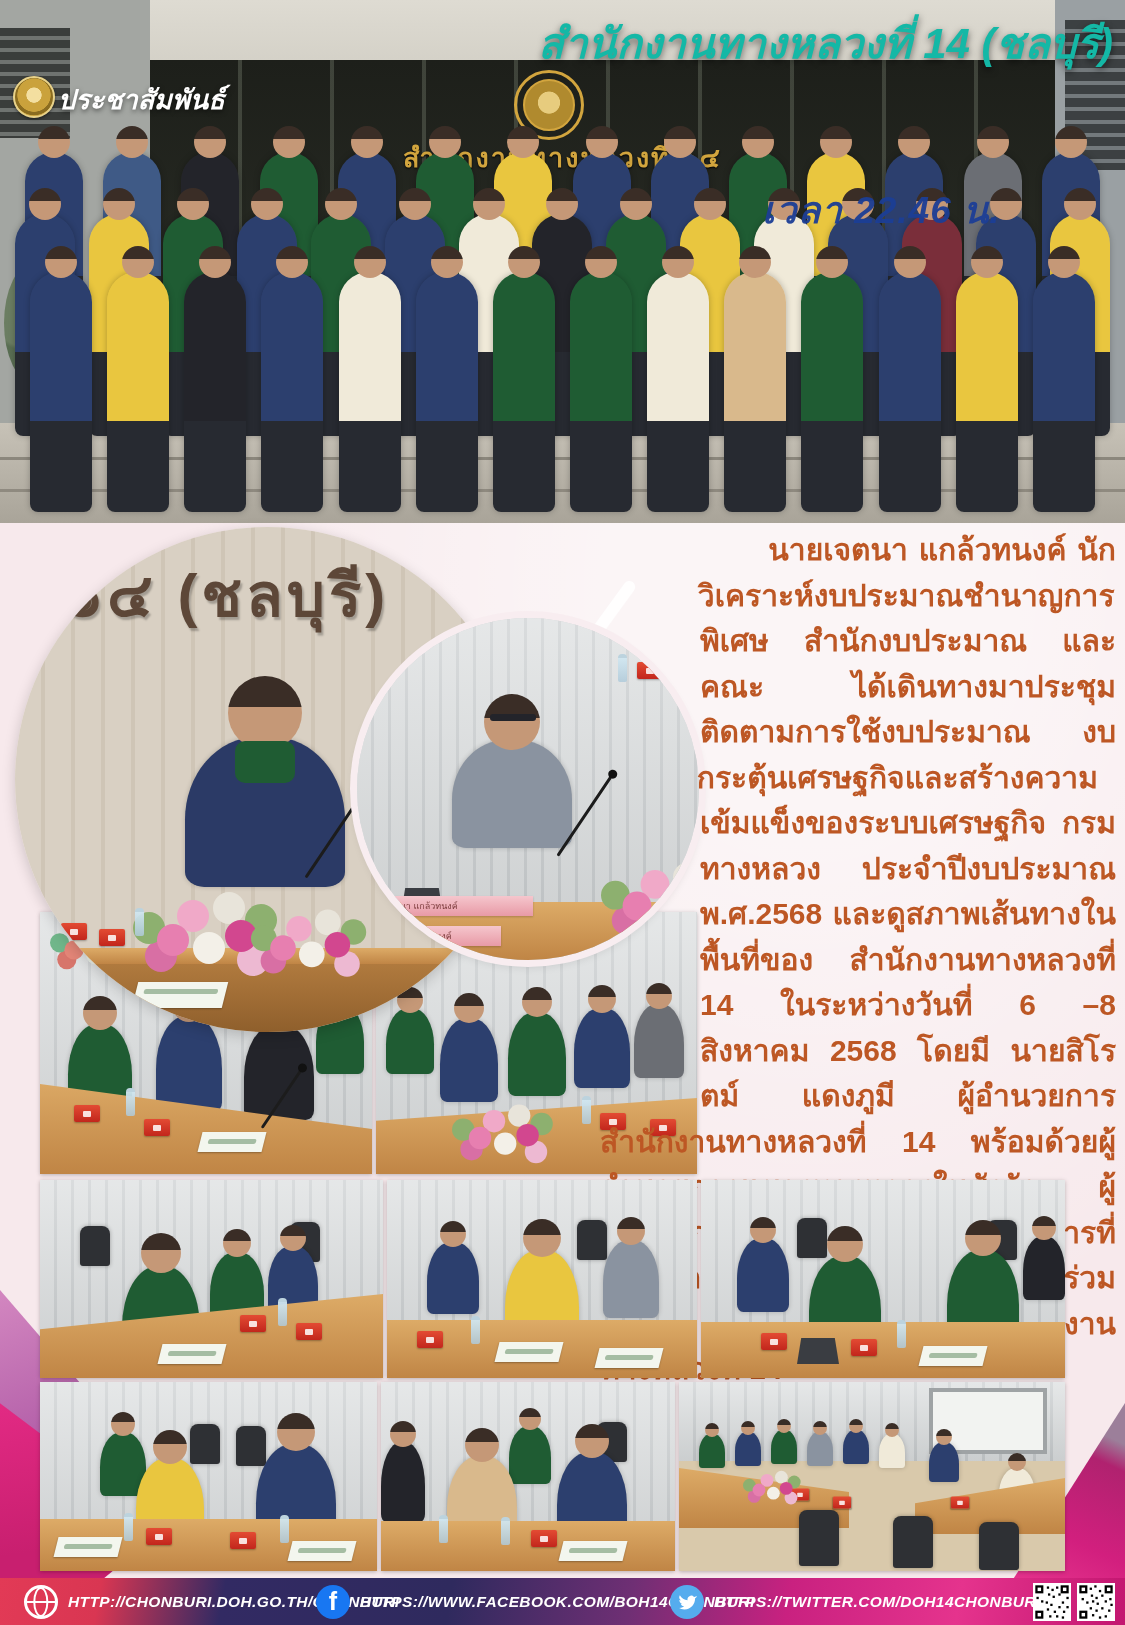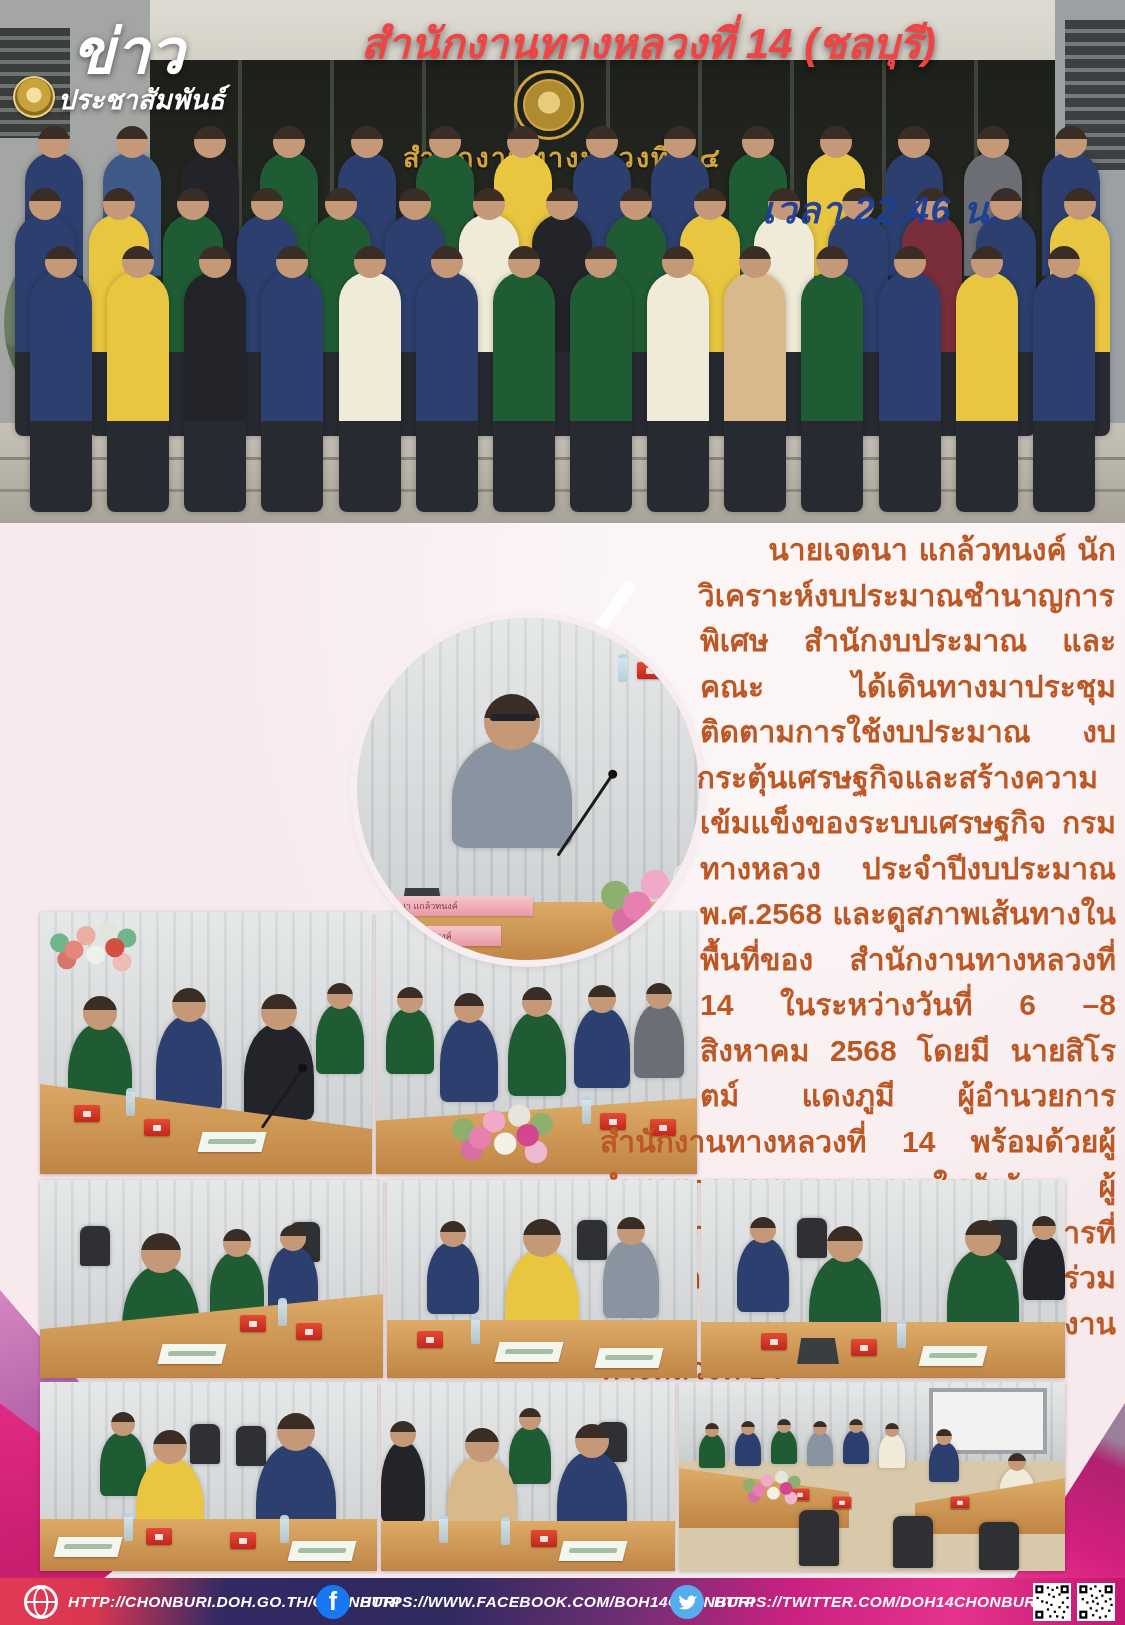--- a/index.html
+++ b/index.html
@@ -37,21 +37,21 @@
   .gp::before{content:"";position:absolute;left:50%;transform:translateX(-50%);top:-26px;width:32px;height:32px;border-radius:50%;
       background:linear-gradient(#3a2d26 42%,#c59877 42%);}
 
   .brand{position:absolute;left:72px;top:2px;color:#fff;font-style:italic;font-weight:700;font-size:62px;
       text-shadow:0 2px 6px rgba(0,0,0,.5);}
   .brand-sub{position:absolute;left:58px;top:78px;color:#fff;font-style:italic;font-weight:700;font-size:27px;
       text-shadow:0 2px 5px rgba(0,0,0,.5);text-align:right;}
   .seal-sm{position:absolute;left:13px;top:76px;width:38px;height:38px;border-radius:50%;
       background:radial-gradient(circle at 50% 45%,#f3dfa0 0 26%,#caa23c 28% 58%,#8a6c20 60% 70%,#caa23c 72%);
       border:2px solid #e8d28a;box-shadow:0 1px 3px rgba(0,0,0,.5);}
-  .hero-title{position:absolute;right:4px;top:10px;width:760px;color:#ef4444;
+  .hero-title{position:absolute;right:12px;top:10px;width:760px;text-align:right;color:#14b8a6;
       font-size:42px;font-weight:700;font-style:italic;text-shadow:0 3px 7px rgba(0,0,0,.55);}
   .hero-date{position:absolute;right:70px;top:84px;width:600px;text-align:right;color:#ffffff;
       font-size:32px;font-weight:700;font-style:italic;text-shadow:0 3px 6px rgba(0,0,0,.55);}
   .hero-time{position:absolute;left:762px;top:180px;color:#1c3e96;font-size:37px;font-weight:700;font-style:italic;
       letter-spacing:1px;opacity:.95;}
 
   
   .middle{position:absolute;left:0;top:523px;width:1125px;height:1055px;}
   .middle::before{content:"";position:absolute;inset:0;
       background:radial-gradient(ellipse at 72% 6%,rgba(255,255,255,.55) 0 18%,rgba(255,255,255,0) 55%);}
@@ -178,21 +178,20 @@
         <span class="gp" style="--s: #1f5c33;"></span>
         <span class="gp" style="--s: #1f5c33;"></span>
         <span class="gp" style="--s: #f0ead9;"></span>
         <span class="gp" style="--s: #d9b98c;"></span>
         <span class="gp" style="--s: #1f5c33;"></span>
         <span class="gp" style="--s: #2c3f6e;"></span>
         <span class="gp" style="--s: #e9c63f;"></span>
         <span class="gp" style="--s: #2c3f6e;"></span>
       </div>
 
-    <div class="brand">ข่าว</div>
     <span class="seal-sm"></span>
     <div class="brand-sub">ประชาสัมพันธ์</div>
     <div class="hero-title">สำนักงานทางหลวงที่ 14 (ชลบุรี)</div>
     <div class="hero-time">เวลา 22.46 น.</div>
   </div>
 
   <div class="middle">
     <div class="white-streak"></div>
 
     <div class="deco deco-l1"></div>
@@ -221,20 +220,35 @@
       <span class="ps" style="--s:#1f5c33;--hd:30px;left:132px;top:100px;width:58px;height:84px;"></span>
       <span class="ps" style="--s:#2c3f6e;--hd:28px;left:198px;top:96px;width:56px;height:80px;"></span>
       <span class="ps" style="--s:#6b6e74;--hd:26px;left:258px;top:92px;width:50px;height:74px;"></span>
       <div class="wood" style="left:0;bottom:0;width:100%;height:76px;clip-path:polygon(0 30%,100% 0,100% 100%,0 100%);"></div>
       <span class="fl" style="left:96px;bottom:28px;transform:scale(1.4);"></span>
       <span class="rb" style="left:224px;bottom:44px;"></span>
       <span class="rb" style="left:274px;bottom:38px;"></span>
       <span class="bt" style="left:206px;bottom:50px;"></span>
     </div>
 
+    <div class="circle circle1">
+      <div class="wall-text">ที่ ๑๔ (ชลบุรี)</div>
+      <span class="ps" style="--s:#2b3a66;--hd:74px;left:170px;top:210px;width:160px;height:150px;">
+        <span class="collar"></span>
+      </span>
+      <span class="mic" style="left:320px;top:250px;height:110px;"></span>
+      <div class="wood" style="left:0;bottom:0;width:100%;height:68px;background:linear-gradient(to bottom,#b07a3e,#8f5f2c);"></div>
+      <div class="wood" style="left:0;bottom:68px;width:100%;height:16px;"></div>
+      <span class="fl" style="left:150px;bottom:84px;transform:scale(2);"></span>
+      <span class="fl" style="left:260px;bottom:76px;transform:scale(1.6);"></span>
+      <span class="rb" style="left:46px;bottom:92px;"></span>
+      <span class="rb" style="left:84px;bottom:86px;"></span>
+      <span class="bt" style="left:120px;bottom:96px;"></span>
+      <span class="np" style="left:120px;bottom:24px;width:90px;height:26px;"></span>
+    </div>
 
     <div class="circle circle2">
       <div class="blinds"></div>
       <span class="ps" style="--s:#8a93a0;--hd:56px;left:95px;top:122px;width:120px;height:108px;"></span>
       <span style="position:absolute;left:133px;top:96px;width:46px;height:7px;background:#23242a;border-radius:3px;"></span>
       <span class="mic" style="left:226px;top:150px;height:96px;"></span>
       <div class="wood" style="left:0;bottom:0;width:100%;height:58px;"></div>
       <span class="lp" style="left:44px;bottom:46px;"></span>
       <span class="strip" style="left:6px;bottom:44px;width:158px;">นายเจตนา แกล้วทนงค์</span>
       <span class="strip" style="left:0;bottom:14px;width:132px;">นายเจตนา แกล้วทนงค์</span>

